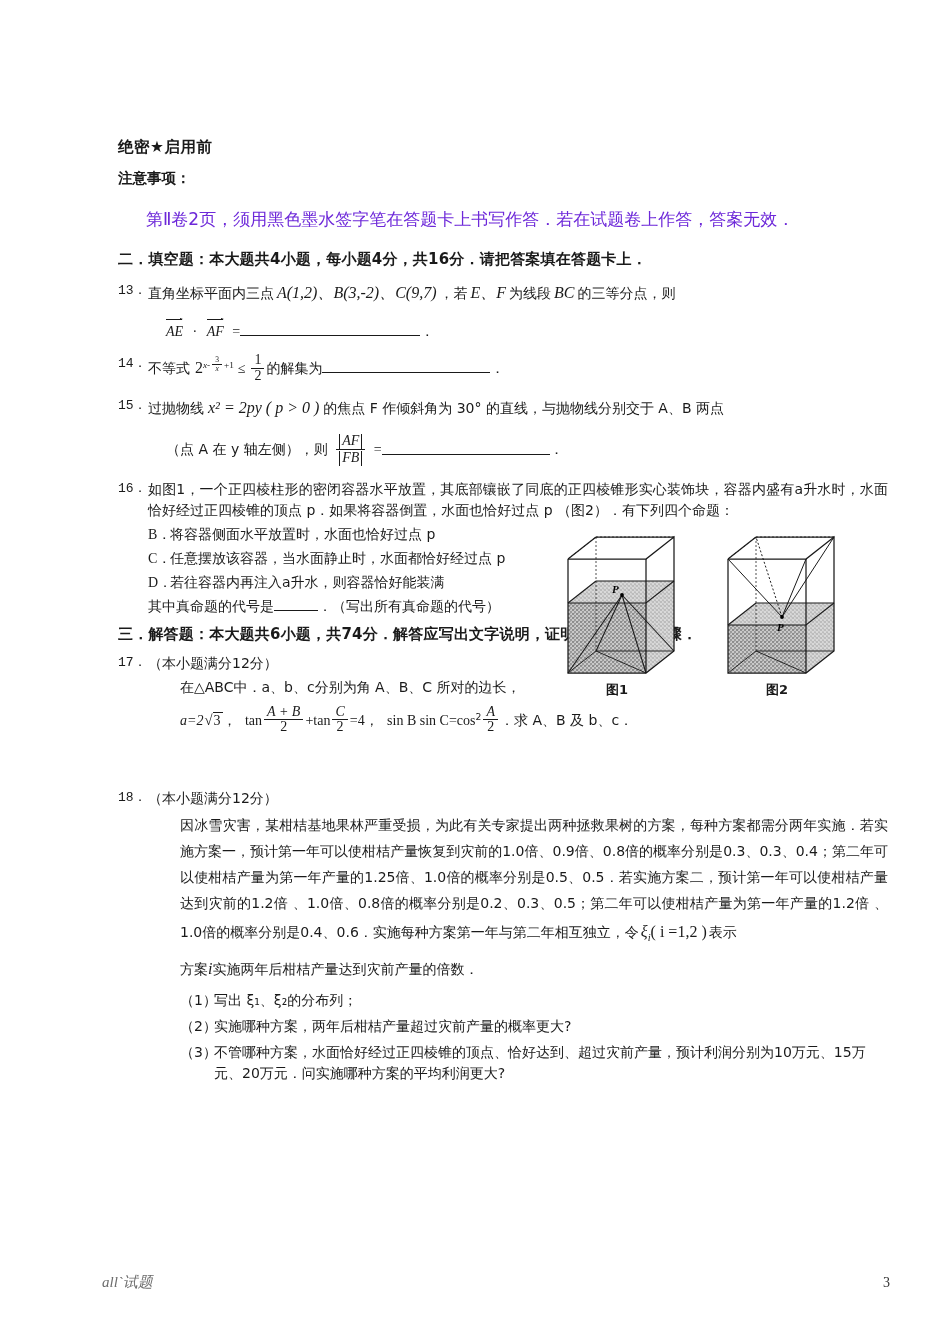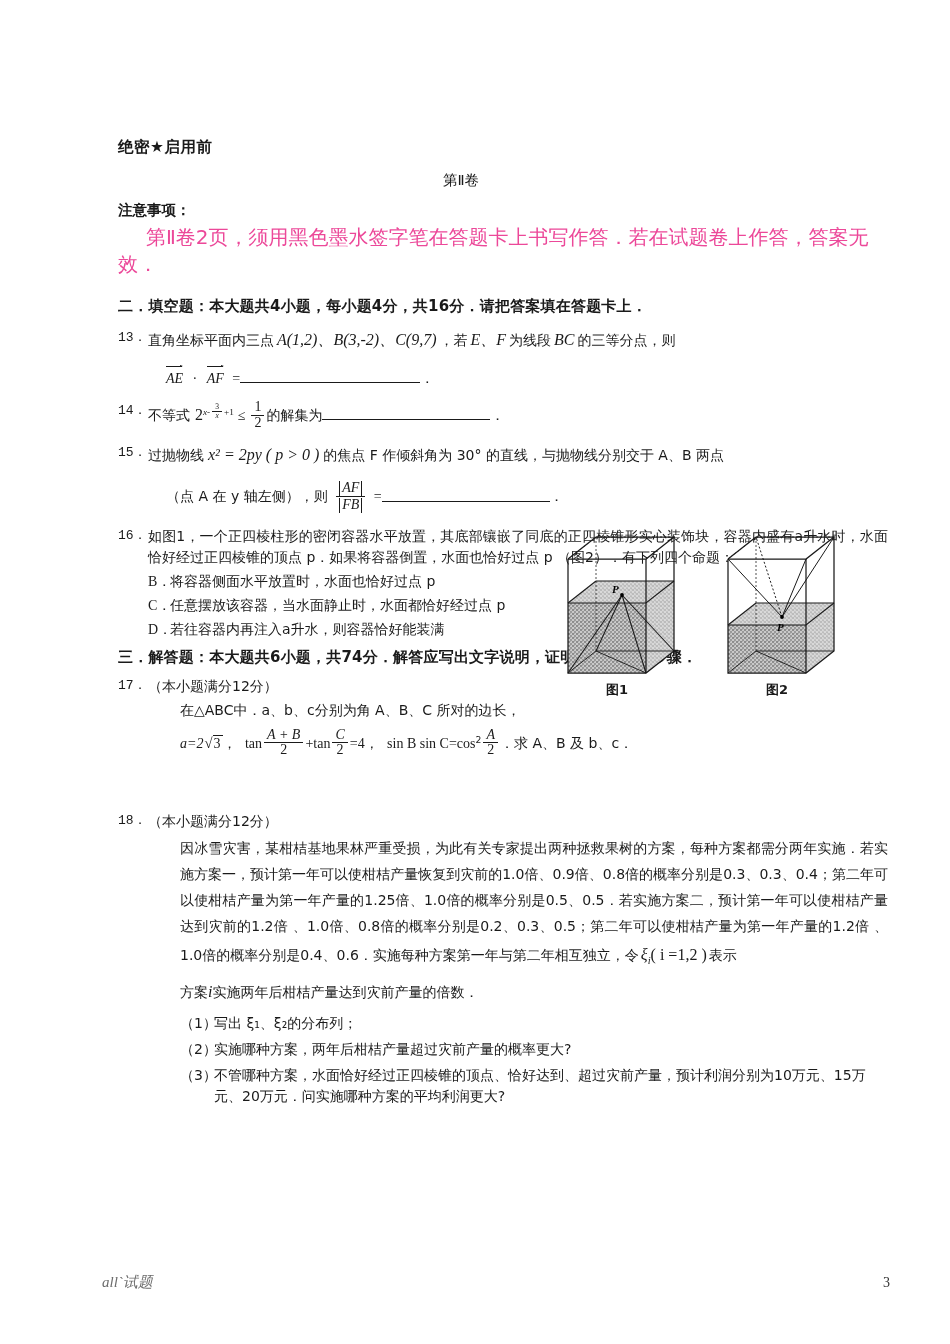--- a/index.html
+++ b/index.html
@@ -30,23 +30,23 @@
   .centerline{
     text-align:center;font-size:14.5px;margin-top:13px;
     font-family:"DejaVu Sans","Liberation Sans",sans-serif;
     padding-right:86px;
   }
   .notice-title{
     font-weight:bold;font-size:14.5px;margin-top:11px;
     font-family:"DejaVu Sans","Liberation Sans",sans-serif;
   }
   .notice-body{
-    font-size:20px;margin-top:4px;text-indent:28px;
-    font-family:"DejaVu Sans","Liberation Sans",sans-serif;
-    color:#ec4899;
+    font-size:17px;margin-top:20px;text-indent:28px;
+    font-family:"DejaVu Sans","Liberation Sans",sans-serif;
+    color:#6d28d9;
   }
   .section-head{
     font-weight:bold;font-size:15px;margin-top:19px;
     font-family:"DejaVu Sans","Liberation Sans",sans-serif;
     letter-spacing:.2px;
   }
 
   
   .q{
     margin-top:12px;
@@ -138,21 +138,20 @@
   .subq .txt{display:inline-block;vertical-align:top;width:calc(100% - 36px);}
   .p-just{text-align:justify;text-justify:inter-ideograph;}
 </style>
 </head>
 <body>
 
 <div class="page">
   <div class="body-col">
 
     <div class="hdr-secret">绝密★启用前</div>
-    <div class="centerline">第Ⅱ卷</div>
 
     <div class="notice-title">注意事项：</div>
     <div class="notice-body">第Ⅱ卷2页，须用黑色墨水签字笔在答题卡上书写作答．若在试题卷上作答，答案无效．</div>
 
     <div class="section-head">二．填空题：本大题共4小题，每小题4分，共16分．请把答案填在答题卡上．</div>
 
     <div class="q">
       <span class="num">13．</span><span class="qbody"><span>直角坐标平面内三点</span><span class="mi big" style="margin:0 3px;">A(1,2)、B(3,-2)、C(9,7)</span><span>，若</span><span class="mi big" style="margin:0 3px;">E、F</span><span>为线段</span><span class="mi big" style="margin:0 3px;">BC</span><span>的三等分点，则</span>
         <div class="line2" style="padding-left:18px;">
           <span class="vec mi"><span class="bar"></span><span>AE</span></span>
@@ -180,20 +179,21 @@
       </span>
     </div>
 
     <div class="q">
       <span class="num">16．</span><span class="qbody" style="width:calc(100% - 32px);">
         <div class="p-just">如图1，一个正四棱柱形的密闭容器水平放置，其底部镶嵌了同底的正四棱锥形实心装饰块，容器内盛有a升水时，水面恰好经过正四棱锥的顶点 p．如果将容器倒置，水面也恰好过点 p （图2）．有下列四个命题：</div>
         <div style="width:430px;">
           <div class="opt"><span class="lbl">B．</span><span class="txt">将容器侧面水平放置时，水面也恰好过点 p</span></div>
           <div class="opt"><span class="lbl">C．</span><span class="txt">任意摆放该容器，当水面静止时，水面都恰好经过点 p</span></div>
           <div class="opt"><span class="lbl">D．</span><span class="txt">若往容器内再注入a升水，则容器恰好能装满</span></div>
+          <div class="opt"><span>其中真命题的代号是</span><span class="blank w-short"></span><span>．（写出所有真命题的代号）</span></div>
         </div>
       </span>
     </div>
 
     <div class="section-head" style="margin-top:8px;">三．解答题：本大题共6小题，共74分．解答应写出文字说明，证明过程或演算步骤．</div>
 
     <div class="q" style="margin-top:9px;">
       <span class="num">17．</span><span class="qbody">
         <div>（本小题满分12分）</div>
         <div class="ind" style="margin-top:3px;">在△ABC中．a、b、c分别为角 A、B、C 所对的边长，</div>

